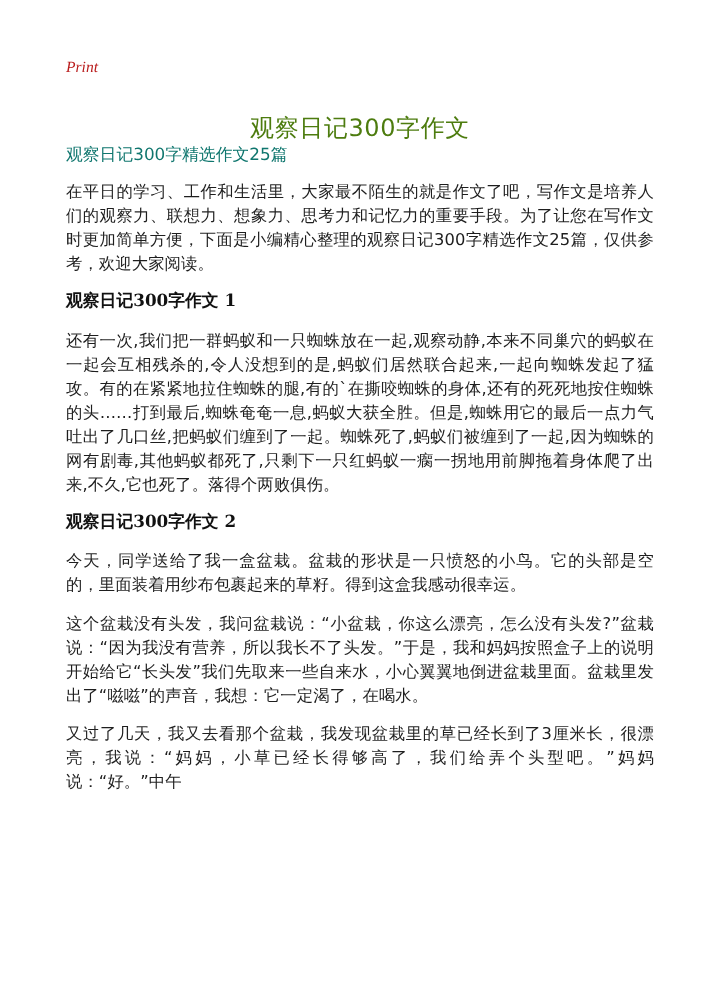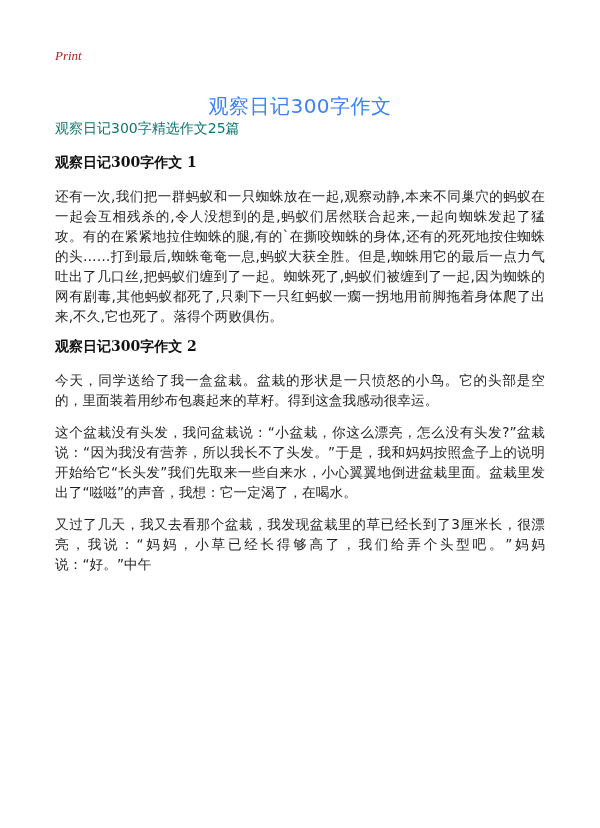--- a/index.html
+++ b/index.html
@@ -9,21 +9,21 @@
       font-family: "DejaVu Sans", "Liberation Sans", sans-serif;
     }
     .page { position: absolute; left: 55px; top: 0; width: 490px; }
     .print-label {
       position: absolute; top: 48px; left: 0;
       font-family: "Liberation Serif", "DejaVu Serif", serif;
       font-size: 13px; color: #b91c1c; font-style: italic;
     }
     .doc-title {
       position: absolute; top: 80px; left: 0; width: 490px;
-      text-align: center; font-size: 20px; color: #3b82f6; font-weight: normal;
+      text-align: center; font-size: 20px; color: #4d7c0f; font-weight: normal;
       letter-spacing: 0.5px;
     }
     .subtitle {
       position: absolute; top: 120px; left: 0;
       font-size: 14px; color: #0f766e;
     }
     .content { position: absolute; top: 150px; left: 0; width: 490px; }
     p.para {
       margin: 0 0 12px 0; font-size: 13.6px; line-height: 20px; color: #1e1e1e;
       text-align: justify; letter-spacing: 0.1px;
@@ -35,20 +35,21 @@
   </style>
 </head>
 <body>
 
 <div class="page">
   <div class="print-label">Print</div>
   <h1 class="doc-title">观察日记300字作文</h1>
   <div class="subtitle">观察日记300字精选作文25篇</div>
 
   <div class="content">
+    <p class="para">在平日的学习、工作和生活里，大家最不陌生的就是作文了吧，写作文是培养人们的观察力、联想力、想象力、思考力和记忆力的重要手段。为了让您在写作文时更加简单方便，下面是小编精心整理的观察日记300字精选作文25篇，仅供参考，欢迎大家阅读。</p>
 
     <h2 class="sec">观察日记300字作文 1</h2>
     <p class="para">还有一次,我们把一群蚂蚁和一只蜘蛛放在一起,观察动静,本来不同巢穴的蚂蚁在一起会互相残杀的,令人没想到的是,蚂蚁们居然联合起来,一起向蜘蛛发起了猛攻。有的在紧紧地拉住蜘蛛的腿,有的`在撕咬蜘蛛的身体,还有的死死地按住蜘蛛的头……打到最后,蜘蛛奄奄一息,蚂蚁大获全胜。但是,蜘蛛用它的最后一点力气吐出了几口丝,把蚂蚁们缠到了一起。蜘蛛死了,蚂蚁们被缠到了一起,因为蜘蛛的网有剧毒,其他蚂蚁都死了,只剩下一只红蚂蚁一瘸一拐地用前脚拖着身体爬了出来,不久,它也死了。落得个两败俱伤。</p>
 
     <h2 class="sec">观察日记300字作文 2</h2>
     <p class="para">今天，同学送给了我一盒盆栽。盆栽的形状是一只愤怒的小鸟。它的头部是空的，里面装着用纱布包裹起来的草籽。得到这盒我感动很幸运。</p>
     <p class="para">这个盆栽没有头发，我问盆栽说：“小盆栽，你这么漂亮，怎么没有头发?”盆栽说：“因为我没有营养，所以我长不了头发。”于是，我和妈妈按照盒子上的说明开始给它“长头发”我们先取来一些自来水，小心翼翼地倒进盆栽里面。盆栽里发出了“嗞嗞”的声音，我想：它一定渴了，在喝水。</p>
     <p class="para">又过了几天，我又去看那个盆栽，我发现盆栽里的草已经长到了3厘米长，很漂亮，我说：“妈妈，小草已经长得够高了，我们给弄个头型吧。”妈妈说：“好。”中午</p>
   </div>
 </div>

